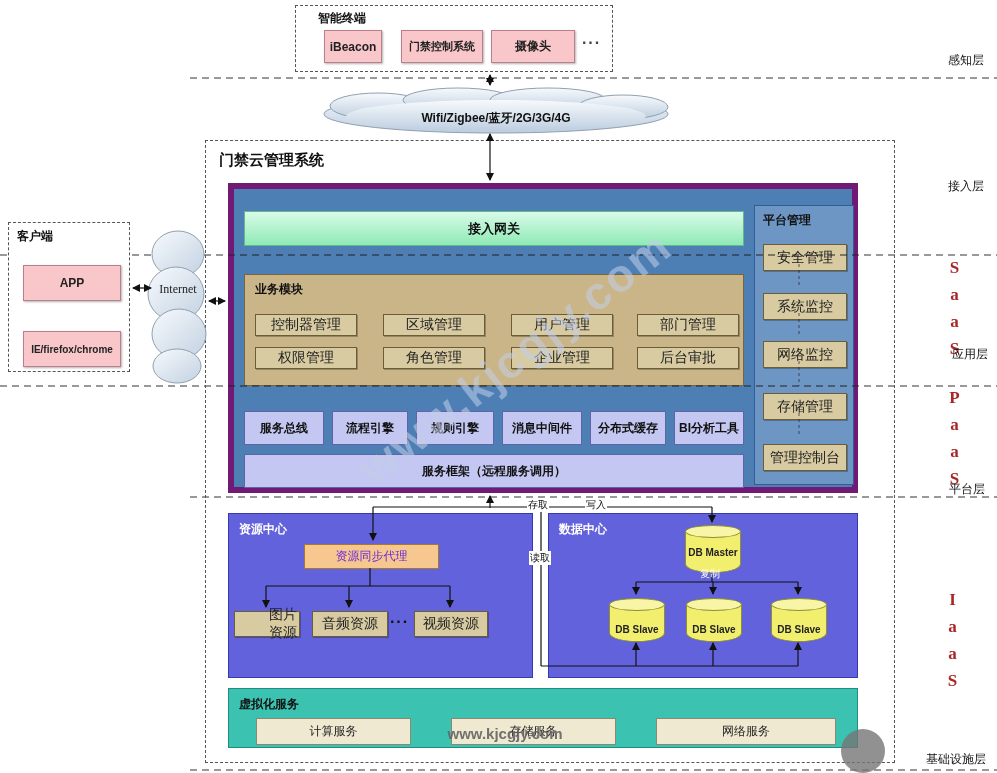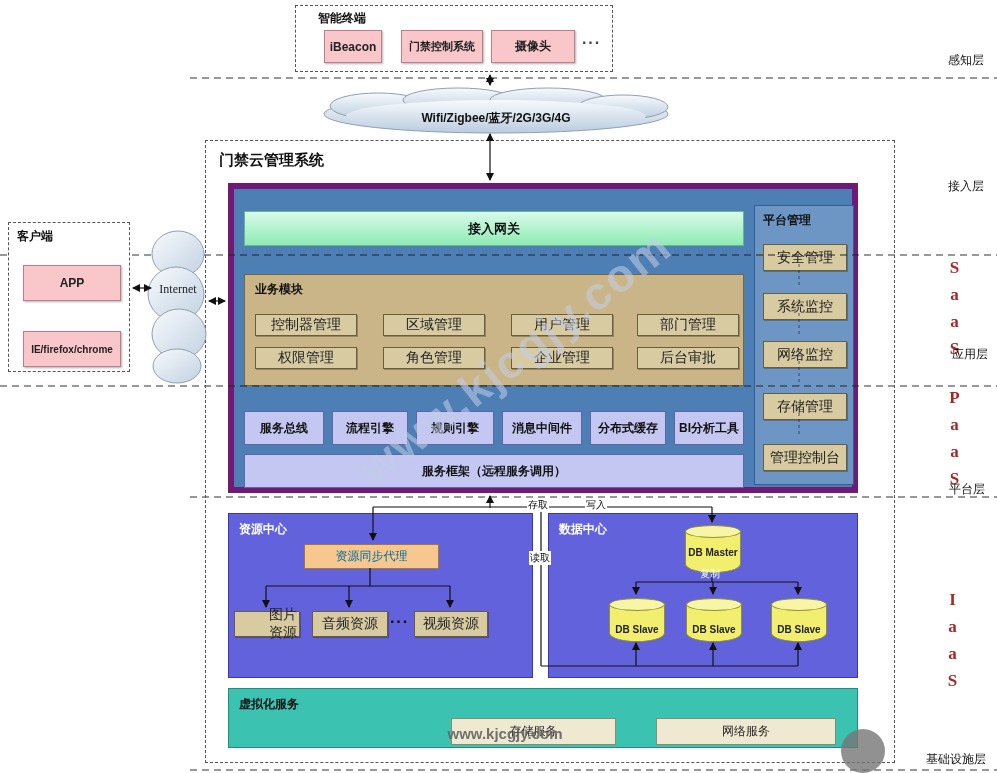--- a/index.html
+++ b/index.html
@@ -27,21 +27,21 @@
   .tan-btn { position:absolute; background:#d8cba2; border:1px solid #6b5d36; box-shadow:1px 1px 0 rgba(0,0,0,0.25);
              display:flex; align-items:center; justify-content:center; font-size:14px; color:#222; text-align:center; }
   .lav-box { position:absolute; background:#c3c7f1; border:1px solid #5f63a8; display:flex; align-items:center; justify-content:center;
              font-size:12px; font-weight:bold; color:#111; text-align:center; }
   .platform-panel { position:absolute; background:#6e96c5; border:1px solid #2f5d98; }
   .purple-panel { position:absolute; background:#6262dd; border:1px solid #3939ad; }
   .teal-panel { position:absolute; background:#3cc2b1; border:1px solid #1f8d80; }
   .cream-box { position:absolute; background:#efe9d2; border:1px solid #8a8a72; display:flex; align-items:center; justify-content:center;
                font-size:12px; color:#222; }
   .agent-box { position:absolute; background:#f6c88f; border:1px solid #a8762d; display:flex; align-items:center; justify-content:center;
-               font-size:12px; color:#0369a1; }
+               font-size:12px; color:#6d28d9; }
   .cyl { position:absolute; }
   .cyl-body { position:absolute; left:0; right:0; top:6px; bottom:0; background:#f2ef6f; border:1px solid #8f8f2e; border-top:none;
               border-radius:0 0 50% 50% / 0 0 9px 9px; }
   .cyl-top { position:absolute; left:0; right:0; top:0; height:13px; background:#f8f6a6; border:1px solid #8f8f2e; border-radius:50%; }
   .cyl-label { position:absolute; left:0; right:0; top:14px; text-align:center; font-size:10px; font-weight:bold; color:#222; line-height:1.2;margin-top:8px; }
   .hlabel { position:absolute; font-size:12px; color:#111; }
   .vlabel { position:absolute; writing-mode:vertical-rl; text-orientation:upright; letter-spacing:8px; color:#a82626;
             font-family:"Liberation Serif",serif; font-weight:bold; font-size:17px; }
   .flow-label { position:absolute; font-size:10px; color:#111; background:#fff; padding:0 1px; z-index:21; }
   .flow-label-light { position:absolute; font-size:10px; color:#fff; z-index:21; }
@@ -181,20 +181,21 @@
     </div>
     <div class="cyl" style="left:222px;top:84px;width:56px;height:44px;">
       <div class="cyl-body"></div>
       <div class="cyl-top"></div>
       <div class="cyl-label" style="top:18px;">DB Slave</div>
     </div>
   </div>
 
   <div class="teal-panel" style="left:228px;top:688px;width:630px;height:60px;">
     <div class="panel-title-dark" style="left:10px;top:7px;">虚拟化服务</div>
+    <div class="cream-box" style="left:27px;top:29px;width:155px;height:27px;">计算服务</div>
     <div class="cream-box" style="left:222px;top:29px;width:165px;height:27px;">存储服务</div>
     <div class="cream-box" style="left:427px;top:29px;width:180px;height:27px;">网络服务</div>
   </div>
 
   <svg class="overlay" width="997" height="773" viewBox="0 0 997 773">
     <defs>
       <marker id="arr" viewBox="0 0 8 8" markerWidth="8" markerHeight="8" refX="7" refY="4" orient="auto-start-reverse" markerUnits="userSpaceOnUse">
         <path d="M0,0 L8,4 L0,8 Z" fill="#111"></path>
       </marker>
     </defs>

